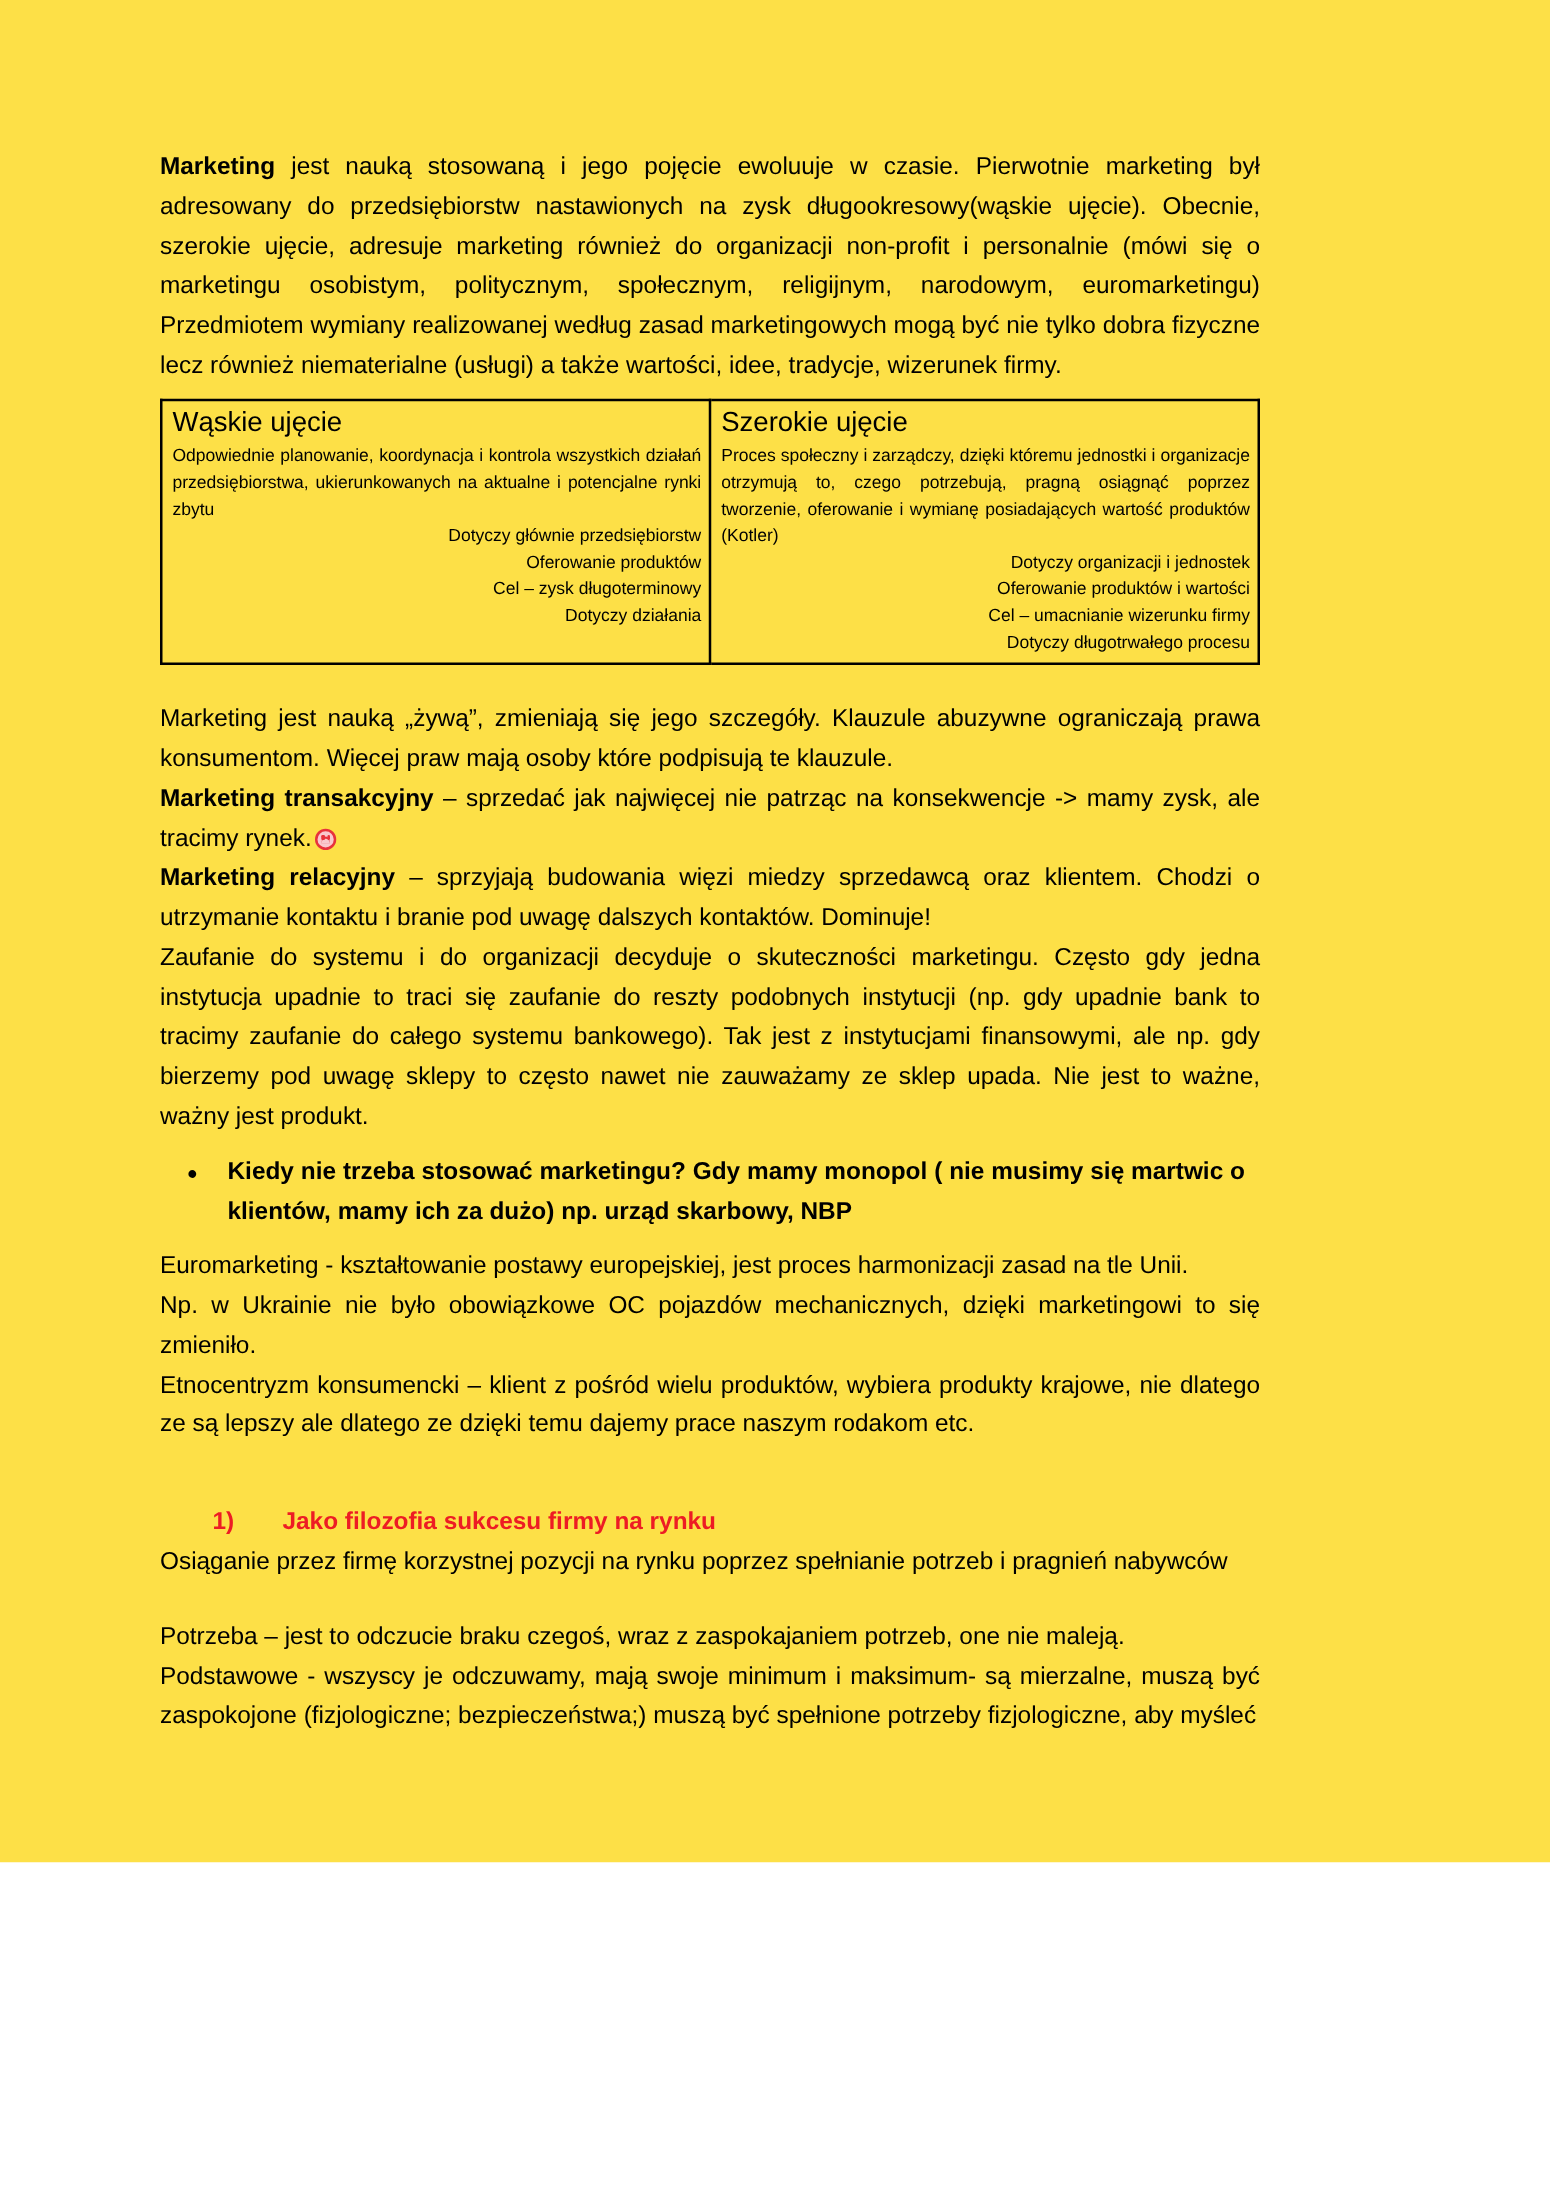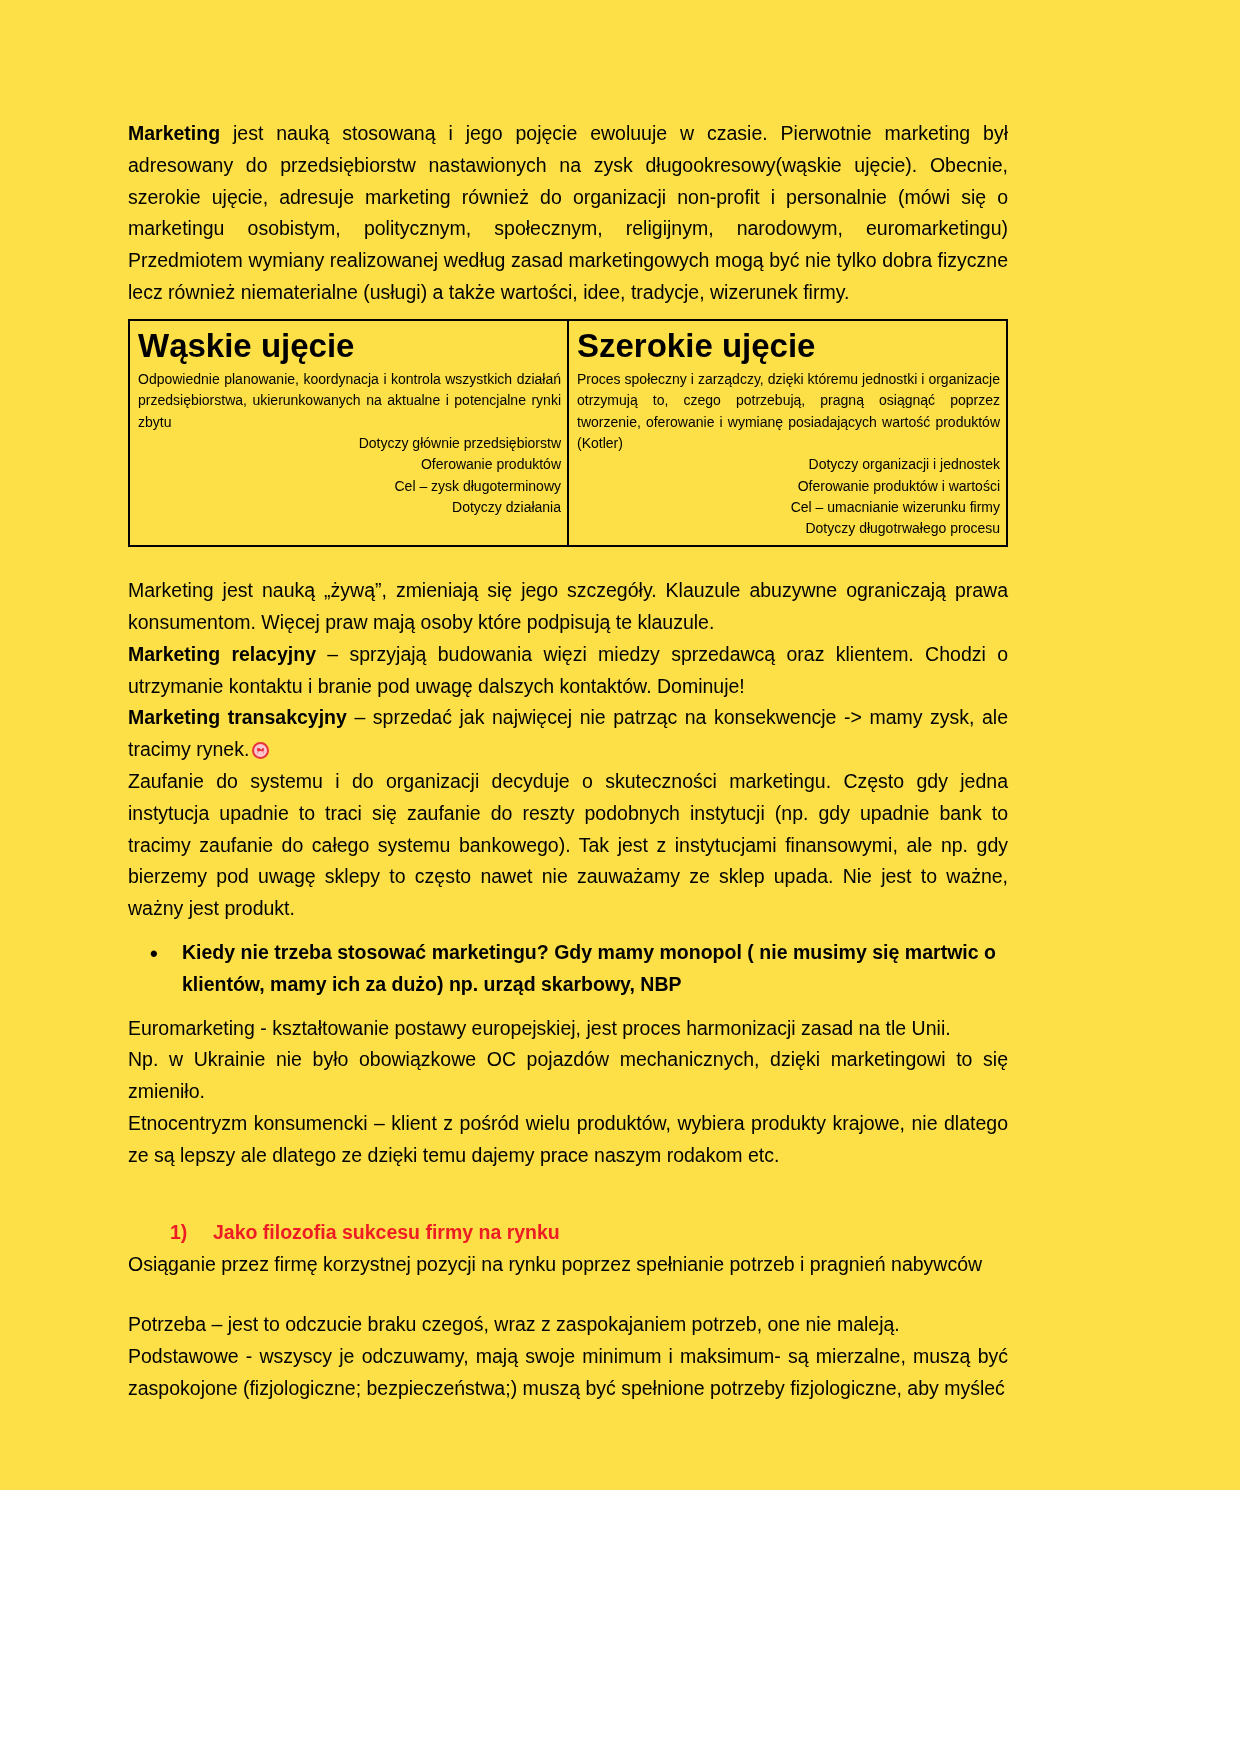--- a/index.html
+++ b/index.html
@@ -40,22 +40,22 @@
     margin-top: 10px;
     margin-bottom: 8px;
   }
   table.cmp td {
     border: 2.5px solid #000000;
     vertical-align: top;
     padding: 2px 6px 6px 8px;
     width: 50%;
   }
   .cmp-head {
-    font-size: 33px;
-    font-weight: bold;
+    font-size: 22px;
+    font-weight: normal;
     line-height: 1.38;
     margin: 0 0 1px 0;
   }
   .cmp-body {
     font-size: 14px;
     line-height: 1.52;
   }
   .cmp-body .j {
     text-align: justify;
     text-justify: inter-word;
@@ -97,21 +97,21 @@
     position: relative;
     margin: 0;
   }
   .red-head .num {
     position: absolute;
     left: 42px;
     top: 0;
   }
   .red-head .txt {
     display: inline-block;
-    margin-left: 43px;
+    margin-left: 56px;
   }
 
   .gap-28 { height: 28px; }
   .gap-20 { height: 20px; }
   .gap-46 { height: 46px; }
 
   
   .emoji-sad {
     display: inline-block;
     width: 17px;
@@ -182,23 +182,23 @@
           </div>
         </td>
       </tr>
     </tbody>
       </table>
 
     <div class="gap-20"></div>
 
     <p class="just">Marketing jest nauką „żywą”, zmieniają się jego szczegóły. Klauzule abuzywne ograniczają prawa konsumentom. Więcej praw mają osoby które podpisują te klauzule.</p>
 
+    <p class="just"><span class="b">Marketing transakcyjny</span><span> – sprzedać jak najwięcej nie patrząc na konsekwencje -&gt; mamy zysk, ale tracimy rynek.</span><span class="emoji-sad"><span class="mouth"></span></span></p>
+
     <p class="just"><span class="b">Marketing relacyjny</span><span> – sprzyjają budowania więzi miedzy sprzedawcą oraz klientem. Chodzi o utrzymanie kontaktu i branie pod uwagę dalszych kontaktów. Dominuje!</span></p>
-
-    <p class="just"><span class="b">Marketing transakcyjny</span><span> – sprzedać jak najwięcej nie patrząc na konsekwencje -&gt; mamy zysk, ale tracimy rynek.</span><span class="emoji-sad"><span class="mouth"></span></span></p>
 
     <p class="just">Zaufanie do systemu i do organizacji decyduje o skuteczności marketingu.   Często gdy jedna instytucja upadnie to traci się zaufanie do reszty podobnych instytucji (np. gdy upadnie bank to tracimy zaufanie do całego systemu bankowego). Tak jest z instytucjami finansowymi, ale np. gdy bierzemy pod uwagę sklepy to często nawet nie zauważamy ze sklep upada. Nie jest to ważne, ważny jest produkt.</p>
 
     <ul class="bul">
       <li>Kiedy nie trzeba stosować marketingu? Gdy mamy monopol ( nie musimy się martwic o klientów, mamy ich za dużo) np. urząd skarbowy, NBP</li>
     </ul>
 
     <p class="just">Euromarketing - kształtowanie postawy europejskiej, jest proces harmonizacji zasad na tle Unii.</p>
     <p class="just">Np. w Ukrainie nie było obowiązkowe OC pojazdów mechanicznych, dzięki marketingowi to się zmieniło.</p>
     <p class="just">Etnocentryzm konsumencki – klient z pośród wielu produktów, wybiera produkty krajowe, nie dlatego ze są lepszy ale dlatego ze dzięki temu dajemy prace naszym rodakom etc.</p>

